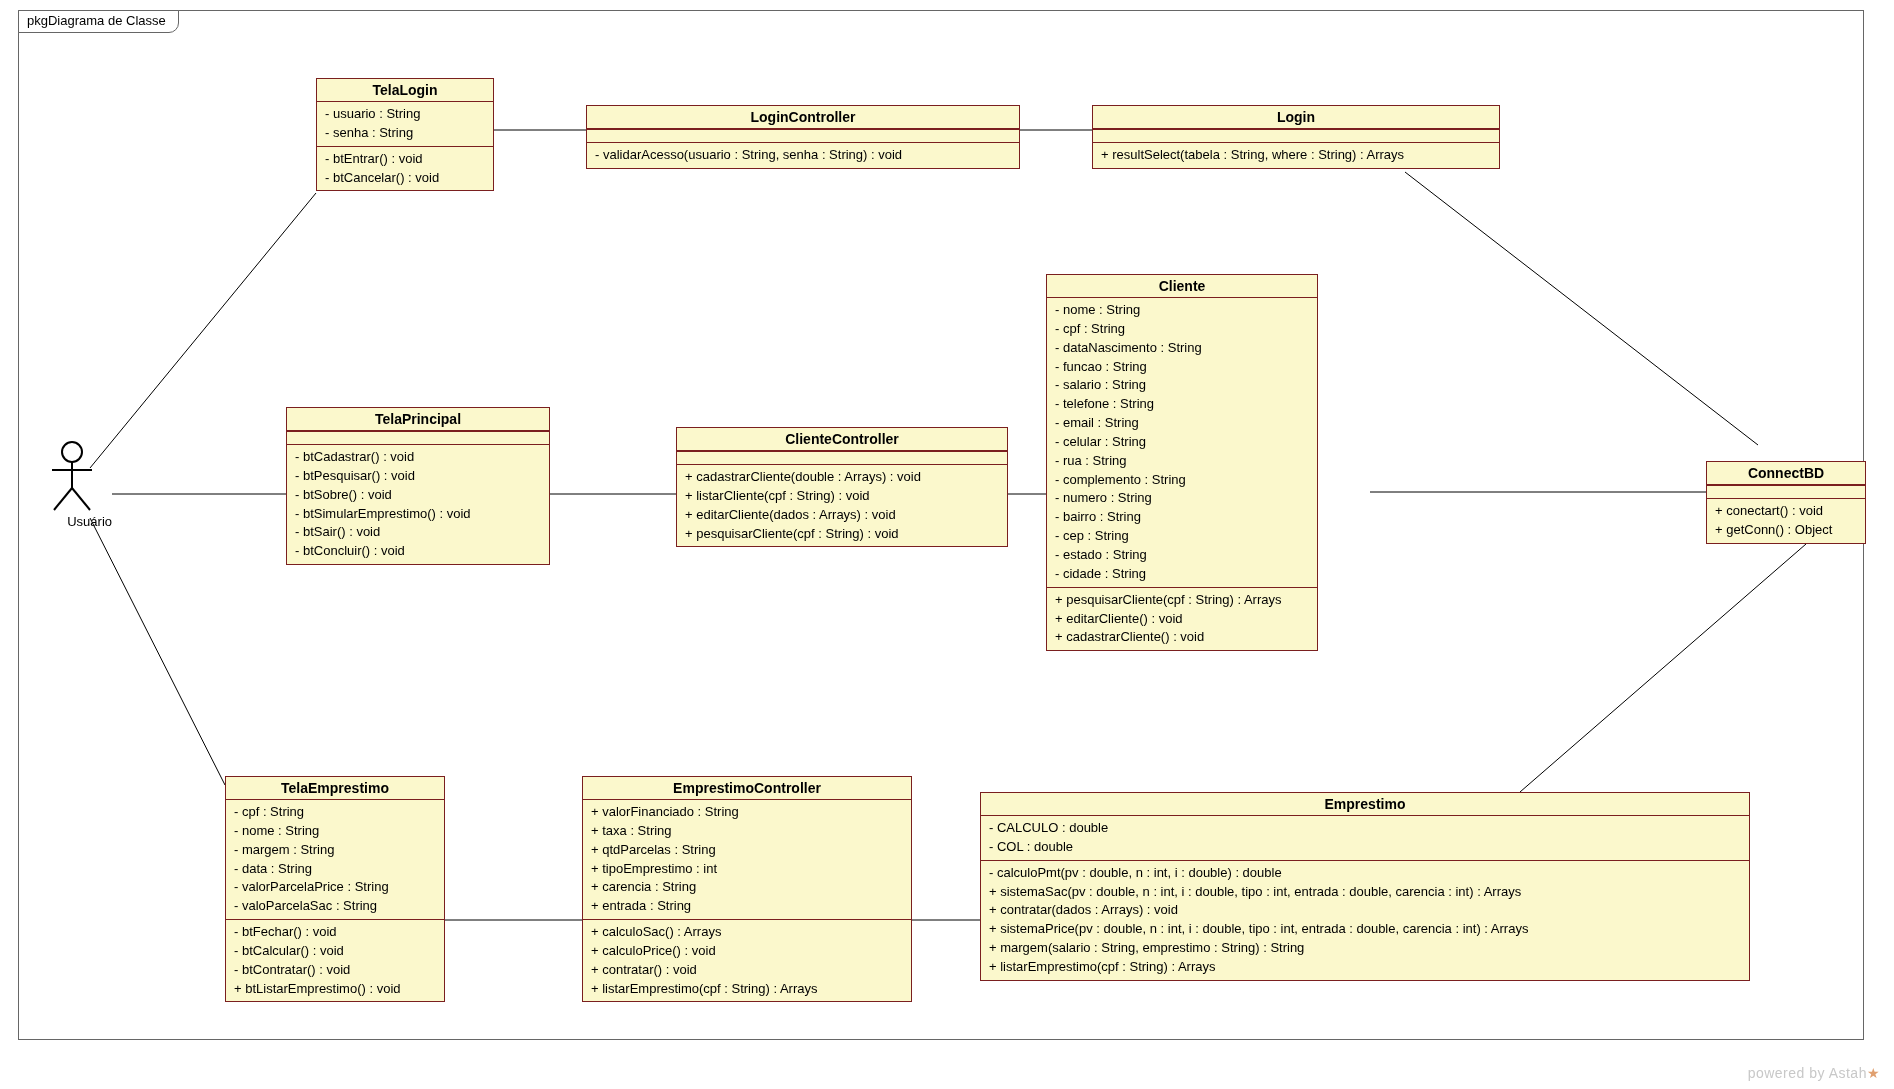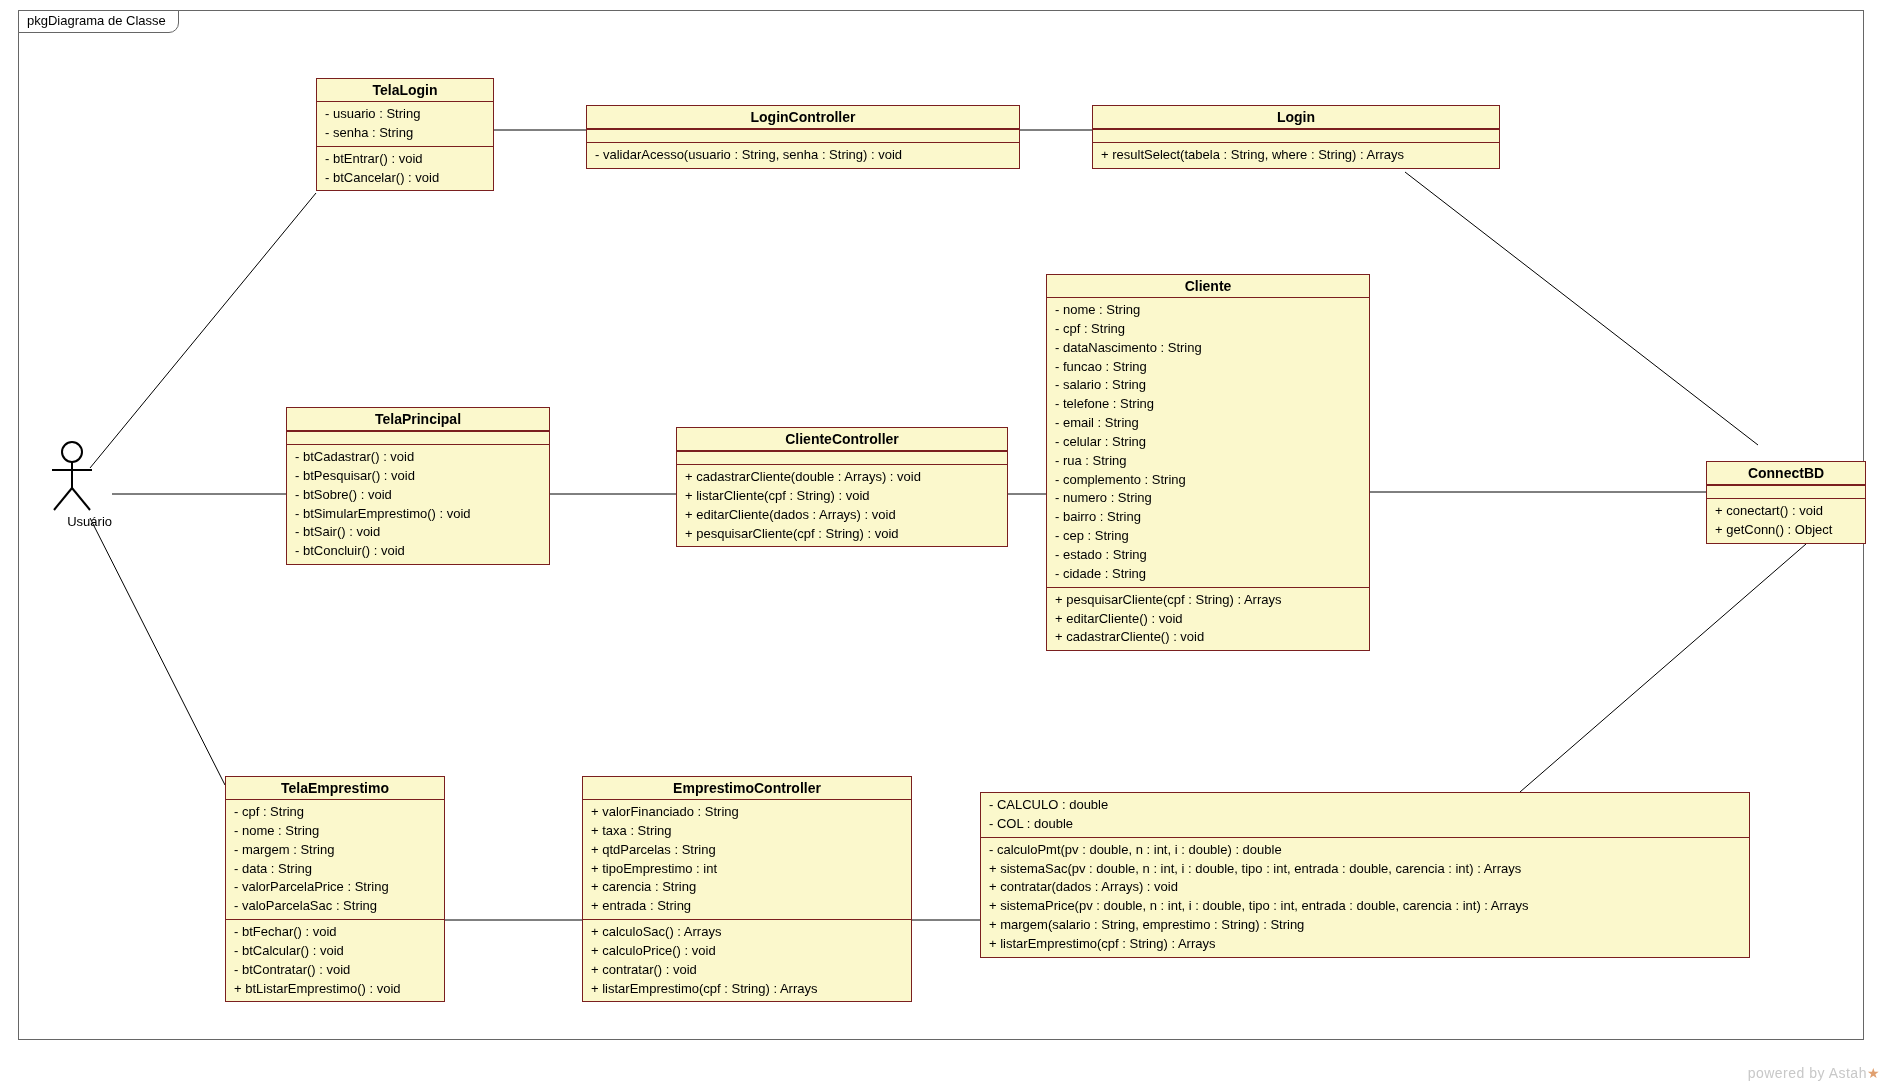--- a/index.html
+++ b/index.html
@@ -170,21 +170,21 @@
   <div class="class-name">ClienteController</div>
   <div class="class-section empty div"></div>
   <div class="class-section div">
       <div>+ cadastrarCliente(double : Arrays) : void</div>
       <div>+ listarCliente(cpf : String) : void</div>
       <div>+ editarCliente(dados : Arrays) : void</div>
       <div>+ pesquisarCliente(cpf : String) : void</div>
     </div>
 </div>
 
-<div class="class-box" style="left:1046px; top:274px; width:324px">
+<div class="class-box" style="left:1046px; top:274px; width:272px">
   <div class="class-name">Cliente</div>
   <div class="class-section">
       <div>- nome : String</div>
       <div>- cpf : String</div>
       <div>- dataNascimento : String</div>
       <div>- funcao : String</div>
       <div>- salario : String</div>
       <div>- telefone : String</div>
       <div>- email : String</div>
       <div>- celular : String</div>
@@ -242,20 +242,21 @@
     </div>
   <div class="class-section div">
       <div>+ calculoSac() : Arrays</div>
       <div>+ calculoPrice() : void</div>
       <div>+ contratar() : void</div>
       <div>+ listarEmprestimo(cpf : String) : Arrays</div>
     </div>
 </div>
 
 <div class="class-box" style="left:980px; top:792px; width:770px">
+  <div class="class-name">Emprestimo</div>
   <div class="class-section">
       <div>- CALCULO : double</div>
       <div>- COL : double</div>
     </div>
   <div class="class-section div">
       <div>- calculoPmt(pv : double, n : int, i : double) : double</div>
       <div>+ sistemaSac(pv : double, n : int, i : double, tipo : int, entrada : double, carencia : int) : Arrays</div>
       <div>+ contratar(dados : Arrays) : void</div>
       <div>+ sistemaPrice(pv : double, n : int, i : double, tipo : int, entrada : double, carencia : int) : Arrays</div>
       <div>+ margem(salario : String, emprestimo : String) : String</div>

